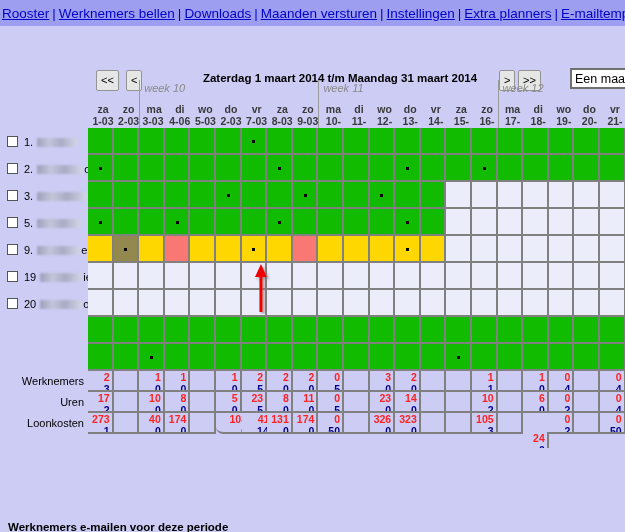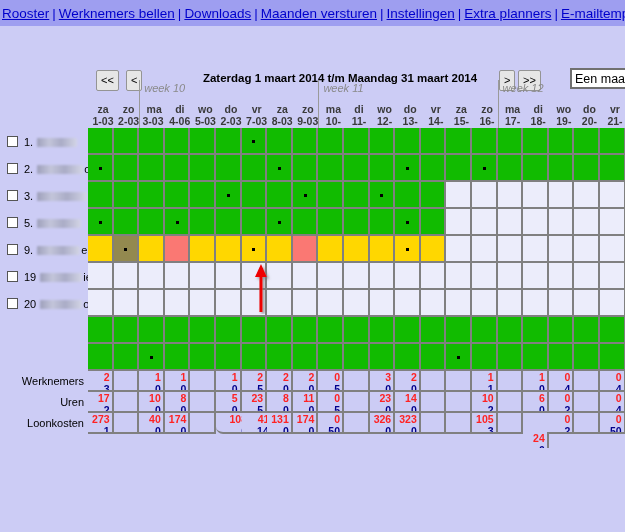--- a/index.html
+++ b/index.html
@@ -769,13 +769,14 @@
         </filter>
       </defs>
       <g filter="url(#sh)">
         <line x1="9" y1="50" x2="9" y2="13" stroke="#ee0000" stroke-width="3.2"></line>
         <polygon points="9,2 3,15 15,15" fill="#ee0000"></polygon>
       </g>
     </svg>
   </div>
 
   <div class="whitepane"></div>
+  <div class="bottomtext">Werknemers e-mailen voor deze periode</div>
 </div>
 
 </body></html>

